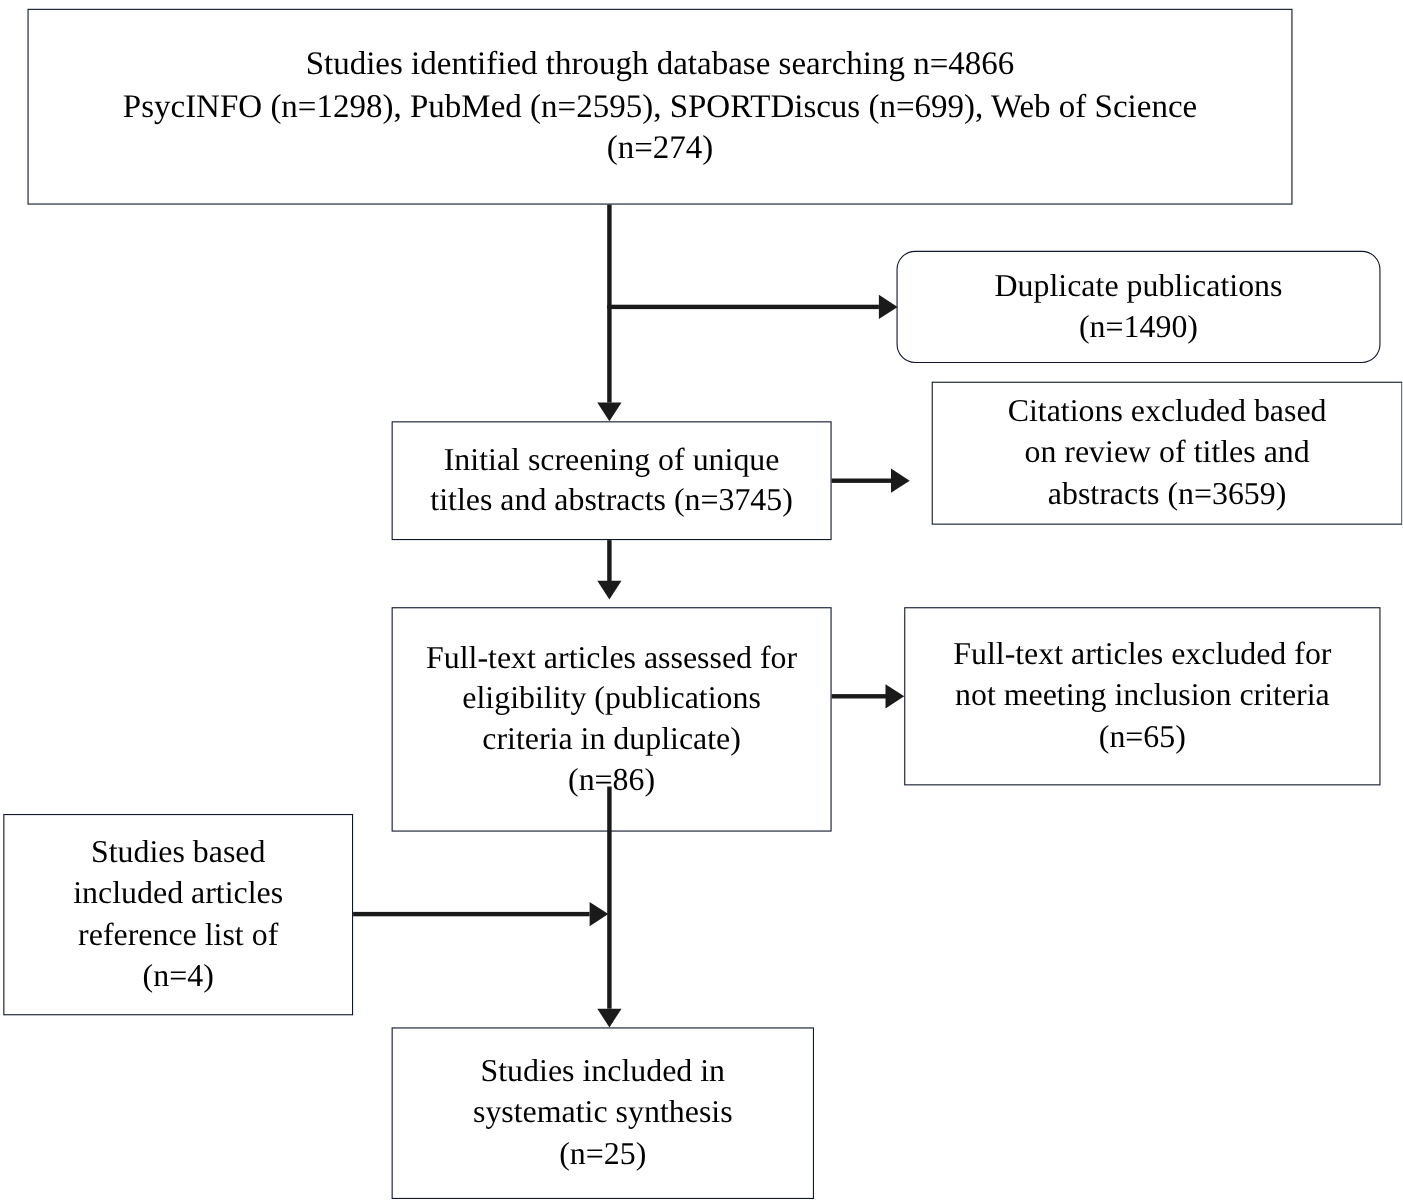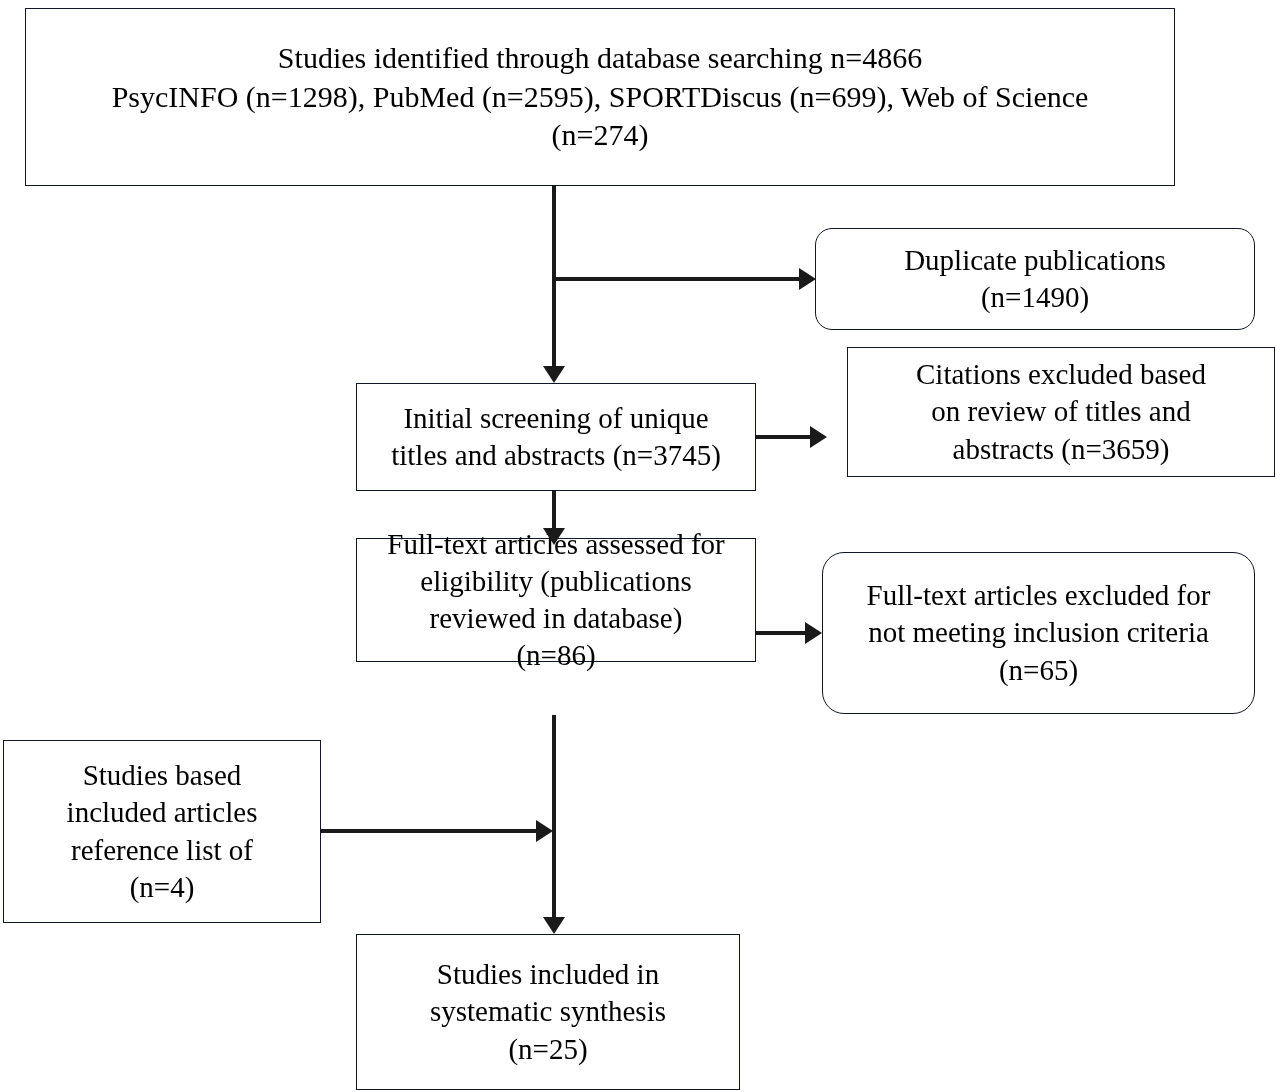--- a/index.html
+++ b/index.html
@@ -45,27 +45,26 @@
   #box-screening {
     left: 356px; top: 383px; width: 400px;  height: 108px;
     font-size: 29px;
   }
   #box-citations-excluded {
     left: 827px; top: 347px; width: 428px;  height: 130px;
     font-size: 29px;
     margin-left: 20px;
   }
   #box-fulltext {
-    left: 356px; top: 538px; width: 400px;  height: 124px;
+    left: 356px; top: 552px; width: 400px;  height: 204px;
     font-size: 29px;
   }
   #box-fulltext-excluded {
     left: 822px; top: 552px; width: 433px;  height: 162px;
     font-size: 29px;
-    border-radius: 22px;
   }
   #box-reference-list {
     left: 3px;   top: 740px; width: 318px;  height: 183px;
     font-size: 29px;
   }
   #box-included {
     left: 356px; top: 934px; width: 384px;  height: 156px;
     font-size: 29px;
   }
 
@@ -118,21 +117,21 @@
 
   <div class="box" id="box-citations-excluded">
     <span class="line">Citations excluded based</span>
     <span class="line">on review of titles and</span>
     <span class="line">abstracts (n=3659)</span>
   </div>
 
   <div class="box" id="box-fulltext">
     <span class="line">Full-text articles assessed for</span>
     <span class="line">eligibility (publications</span>
-    <span class="line">reviewed in database)</span>
+    <span class="line">criteria in duplicate)</span>
     <span class="line">(n=86)</span>
   </div>
 
   <div class="box" id="box-fulltext-excluded">
     <span class="line">Full-text articles excluded for</span>
     <span class="line">not meeting inclusion criteria</span>
     <span class="line">(n=65)</span>
   </div>
 
   <div class="box" id="box-reference-list">

